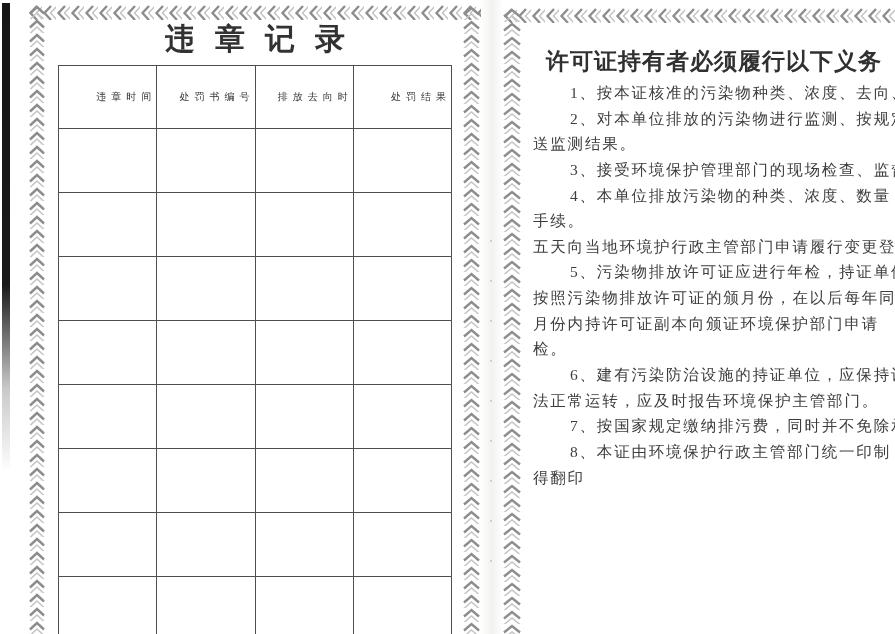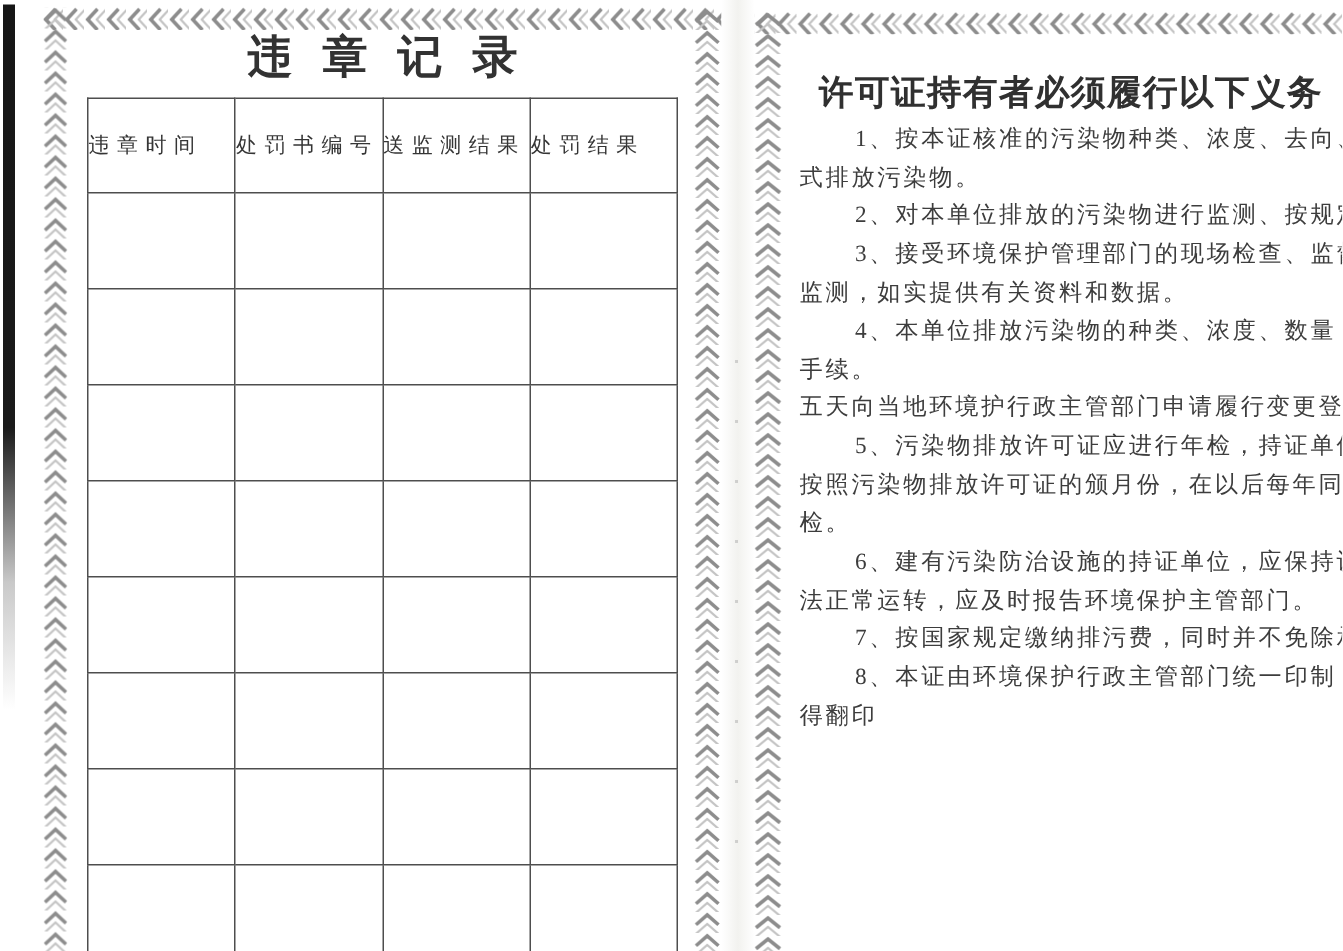--- a/index.html
+++ b/index.html
@@ -32,22 +32,22 @@
     white-space:nowrap;
   }
   table.vtable{
     position:absolute;left:58px;top:65px;width:394px;
     border-collapse:collapse;table-layout:fixed;
   }
   table.vtable th,table.vtable td{
     border:1.5px solid #4e4e4e;padding:0;
   }
   table.vtable th{
-    height:62px;font-size:14px;font-weight:400;color:#353535;
-    letter-spacing:5px;text-align:left;white-space:nowrap;margin-left:16px;
+    height:62px;font-size:10px;font-weight:400;color:#353535;
+    letter-spacing:5px;text-align:right;white-space:nowrap;margin-left:16px;
   }
   table.vtable td{height:63px;background:transparent;}
   
   .rp-title{
     position:absolute;left:533px;top:45px;width:362px;
     text-align:center;font-size:23px;line-height:33px;font-weight:700;
     letter-spacing:1px;color:#303030;white-space:nowrap;overflow:hidden;
   }
   .rp-body{
     position:absolute;left:533px;top:80px;width:362px;height:554px;
@@ -116,21 +116,21 @@
   </svg>
 
   <div>
     <div class="lp-title">违章记录</div>
 
     <table class="vtable">
       <thead>
         <tr>
           <th>违章时间</th>
           <th>处罚书编号</th>
-          <th>送监测结果</th>
+          <th>排放去向时</th>
           <th>处罚结果</th>
         </tr>
       </thead>
       <tbody>
           <tr>
             <td></td>
             <td></td>
             <td></td>
             <td></td>
           </tr>
@@ -177,29 +177,29 @@
             <td></td>
           </tr>
         </tbody>
     </table>
   </div>
 
   <div>
     <div class="rp-title">许可证持有者必须履行以下义务</div>
     <div class="rp-body">
         <div class="bodyline indent">1、按本证核准的污染物种类、浓度、去向、</div>
-        <div class="bodyline">式排放污染物。</div>
         <div class="bodyline indent">2、对本单位排放的污染物进行监测、按规定</div>
+        <div class="bodyline">送监测结果。</div>
         <div class="bodyline indent">3、接受环境保护管理部门的现场检查、监督</div>
-        <div class="bodyline">监测，如实提供有关资料和数据。</div>
         <div class="bodyline indent">4、本单位排放污染物的种类、浓度、数量，</div>
         <div class="bodyline">手续。</div>
         <div class="bodyline">五天向当地环境护行政主管部门申请履行变更登</div>
         <div class="bodyline indent">5、污染物排放许可证应进行年检，持证单位</div>
         <div class="bodyline">按照污染物排放许可证的颁月份，在以后每年同</div>
+        <div class="bodyline">月份内持许可证副本向颁证环境保护部门申请</div>
         <div class="bodyline">检。</div>
         <div class="bodyline indent">6、建有污染防治设施的持证单位，应保持设</div>
         <div class="bodyline">法正常运转，应及时报告环境保护主管部门。</div>
         <div class="bodyline indent">7、按国家规定缴纳排污费，同时并不免除承</div>
         <div class="bodyline indent">8、本证由环境保护行政主管部门统一印制，</div>
         <div class="bodyline">得翻印</div>
       </div>
   </div>
 
 </div>

